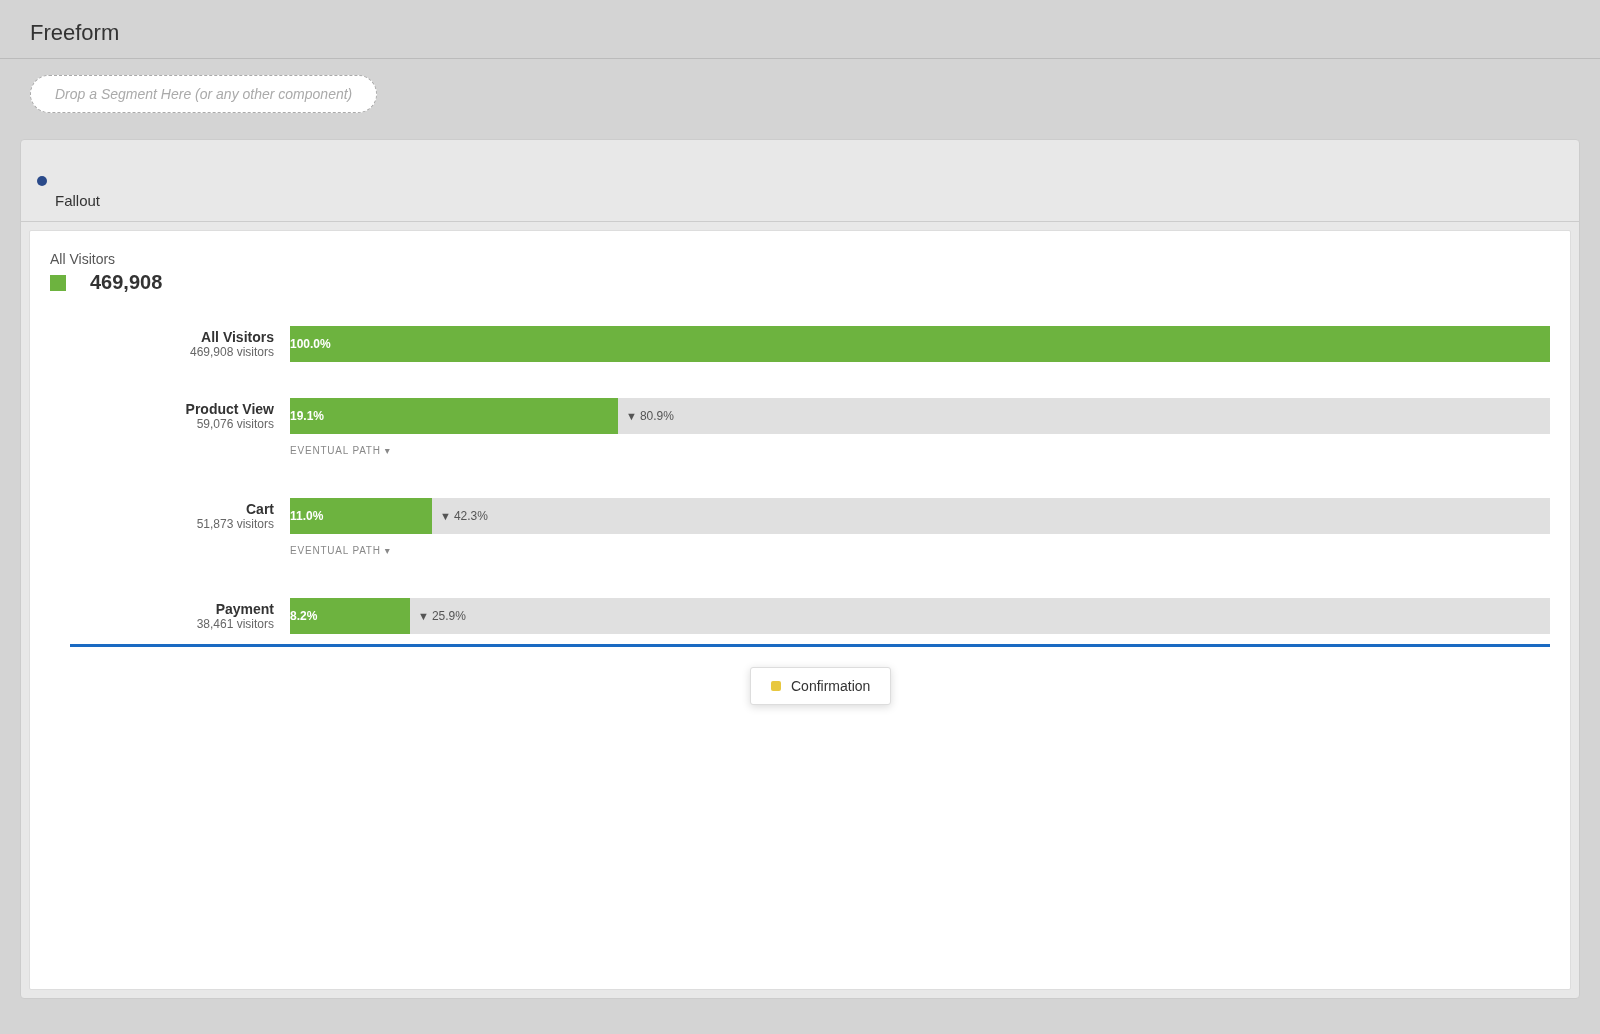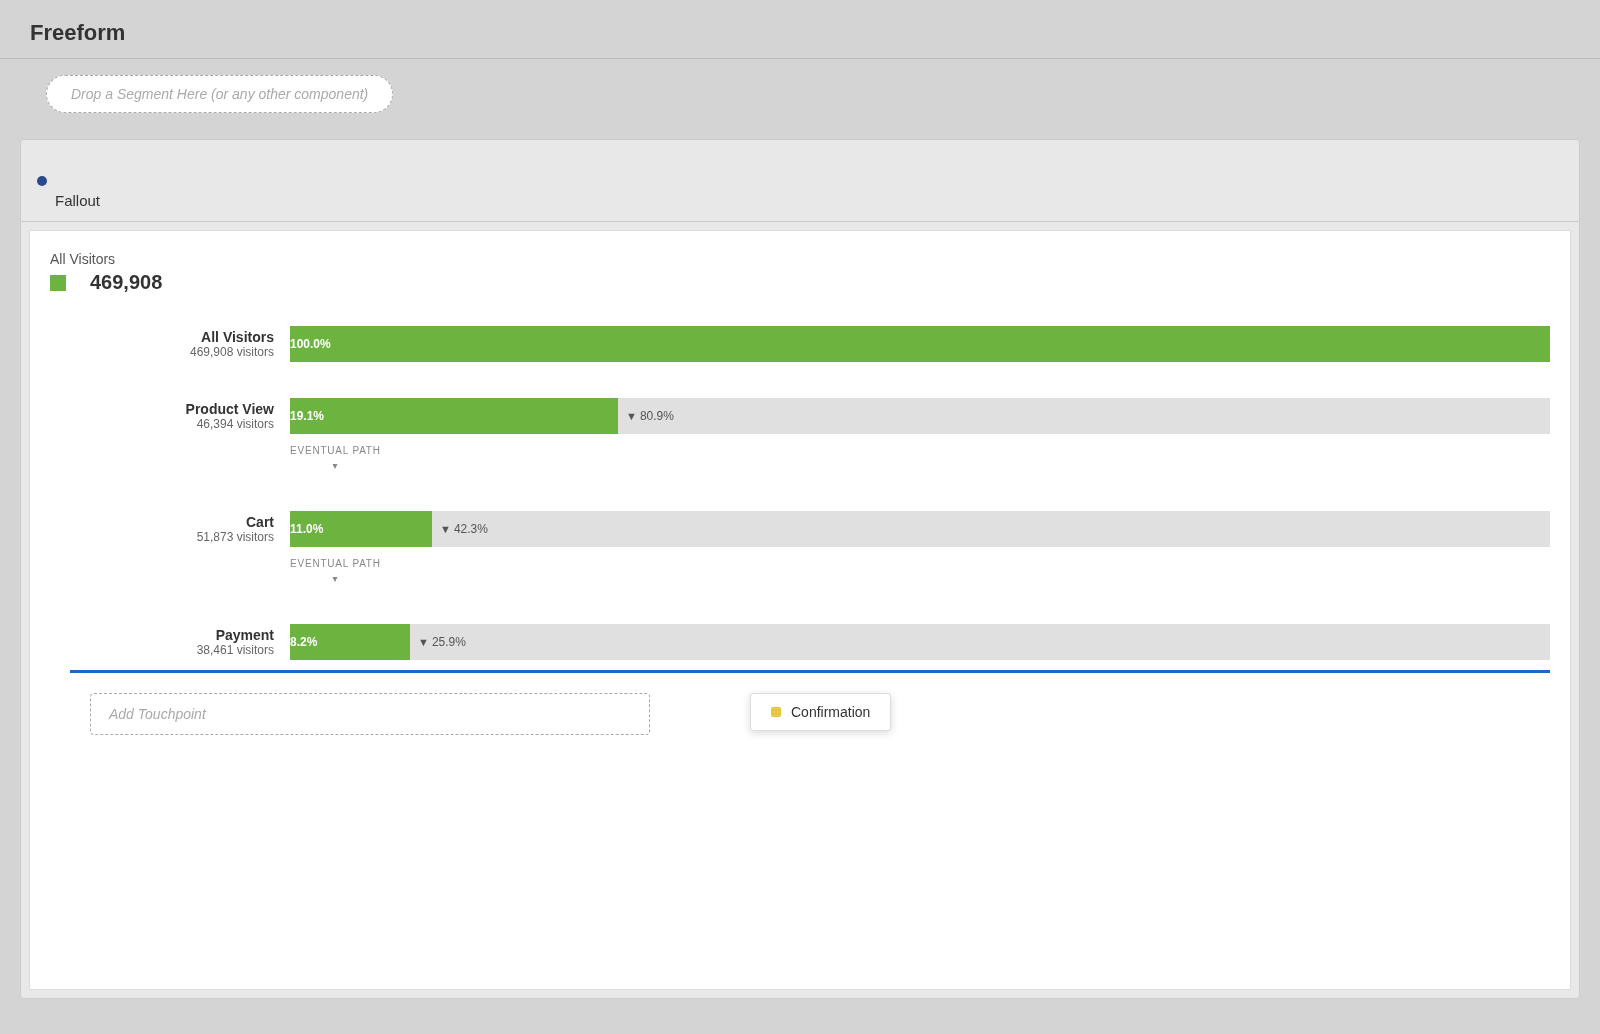--- a/index.html
+++ b/index.html
@@ -12,26 +12,26 @@
     }
 
     .page-header {
       background: #d4d4d4;
       padding: 20px 30px 12px 30px;
       border-bottom: 1px solid #bbb;
     }
 
     .page-title {
       font-size: 22px;
-      font-weight: 700;
+      font-weight: 400;
       color: #333;
     }
 
     .drop-segment-area {
-      padding: 16px 46px;
+      padding: 16px 30px;
       background: #d4d4d4;
     }
 
     .drop-segment-box {
       display: inline-block;
       border: 1.5px dashed #aaa;
       border-radius: 20px;
       padding: 10px 24px;
       background: white;
       color: #aaa;
@@ -199,21 +199,20 @@
       color: #888;
       letter-spacing: 0.8px;
       text-transform: uppercase;
       cursor: pointer;
       display: inline-flex;
       align-items: center;
       gap: 4px;
       background: none;
       border: none;
       padding: 0;
-      flex-direction: column;
     }
 
     .chevron-icon {
       font-size: 10px;
     }
 
     
     .bar-spacer {
       height: 20px;
     }
@@ -318,21 +317,21 @@
             </div>
           </div>
         </div>
       </div>
 
       <div class="bar-spacer"></div>
 
       <div class="funnel-row">
         <div class="funnel-label-col">
           <div class="funnel-row-name">Product View</div>
-          <div class="funnel-row-count">46,394 visitors</div>
+          <div class="funnel-row-count">59,076 visitors</div>
         </div>
         <div class="funnel-bars-col">
           <div class="bar-wrapper">
             <div class="green-bar" style="width: 328px;">
               <span class="bar-pct-label">19.1%</span>
             </div>
             <div class="grey-bar">
               <span class="falloff-label">
                 <span class="arrow-down">▼</span>
                 <span>80.9%</span>
@@ -395,21 +394,20 @@
                   <span>25.9%</span>
                 </span>
               </div>
             </div>
           </div>
         </div>
 
         <div class="blue-underline"></div>
 
         <div class="add-touchpoint-area">
-          <div class="add-touchpoint-input">Add Touchpoint</div>
 
           <div class="confirmation-dropdown">
             <div class="confirmation-item">
               <div class="confirmation-dot"></div>
               <span>Confirmation</span>
             </div>
           </div>
         </div>
       </div>
 

